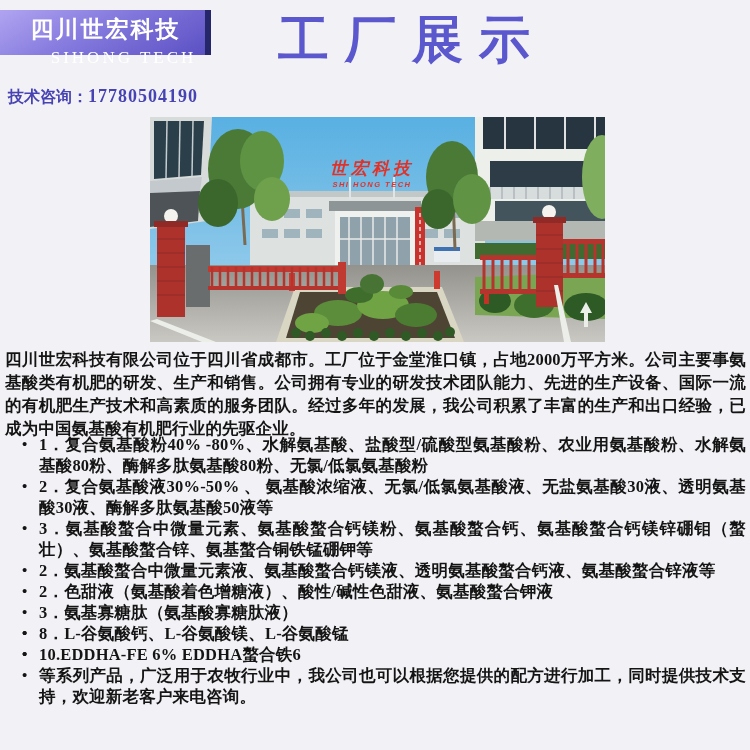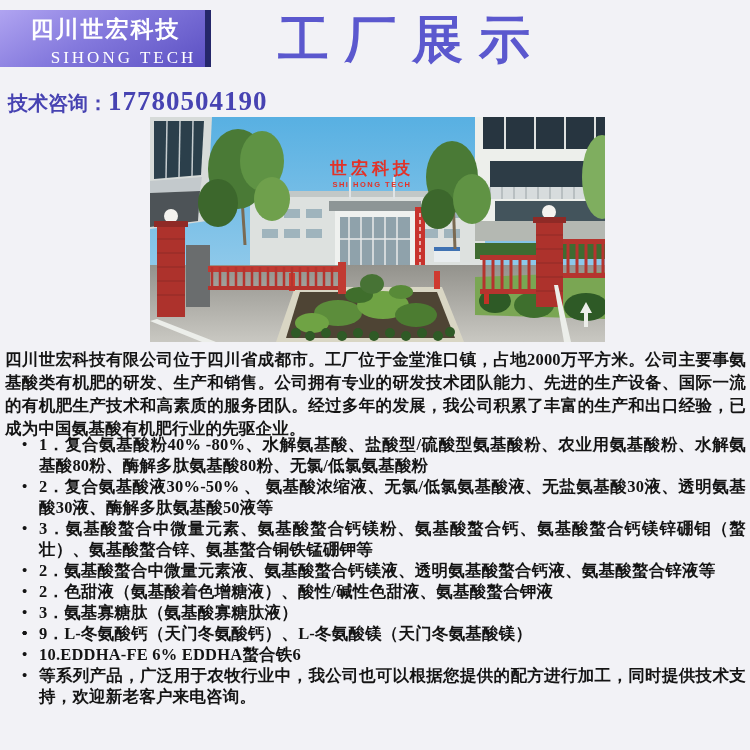--- a/index.html
+++ b/index.html
@@ -4,21 +4,21 @@
 <style>
   html,body{margin:0;padding:0;}
   body{
     width:750px;height:750px;position:relative;overflow:hidden;
     background:#f2f2f6;
     font-family:"Liberation Serif", sans-serif;
     -webkit-font-smoothing:antialiased;
   }
   
   .brand-box{
-    position:absolute;left:0;top:10px;width:211px;height:57px;
+    position:absolute;left:0;top:10px;width:211px;height:45px;
     background:linear-gradient(150deg,#b0a4f1 0%,#8479dd 45%,#5a4fc2 100%);
     color:#fff;text-align:center;box-sizing:border-box;
   }
   .brand-box::after{
     content:"";position:absolute;right:0;top:0;width:6px;height:100%;
     background:#25276a;
   }
   .brand-cn{
     font-size:23px;font-weight:700;letter-spacing:2px;margin-top:4px;
     font-family:"Liberation Sans", sans-serif;
@@ -30,26 +30,27 @@
   }
   .page-title{
     position:absolute;left:212px;top:6px;width:400px;text-align:center;
     font-size:51px;font-weight:800;color:#5b58ce;letter-spacing:16px;
     font-family:"Liberation Sans", sans-serif;white-space:nowrap;
   }
   .contact-line{
     position:absolute;left:8px;top:86px;color:#4743b2;font-weight:700;
     white-space:nowrap;
   }
-  .contact-label{font-size:20px;font-family:"Liberation Sans", sans-serif;}
-  .contact-phone{font-size:27px;font-family:"Liberation Serif", serif;letter-spacing:1px;}
+  .contact-label{font-size:16px;font-family:"Liberation Sans", sans-serif;}
+  .contact-phone{font-size:18px;font-family:"Liberation Serif", serif;letter-spacing:1px;}
   
   .photo-wrap{
     position:absolute;left:150px;top:117px;width:523px;height:225px;
     overflow:hidden;
+    font-style:italic;
   }
   .photo-wrap svg{display:block;}
   
   .about{
     position:absolute;left:5px;top:348px;width:741px;
     font-size:16.5px;line-height:23px;font-weight:700;color:#141414;
     text-align:justify;margin:0;letter-spacing:0.2px;
   }
   .products{
     position:absolute;left:5px;top:434px;width:741px;
@@ -307,17 +308,17 @@
 <p class="about">四川世宏科技有限公司位于四川省成都市。工厂位于金堂淮口镇，占地2000万平方米。公司主要事氨基酸类有机肥的研发、生产和销售。公司拥有专业的研发技术团队能力、先进的生产设备、国际一流的有机肥生产技术和高素质的服务团队。经过多年的发展，我公司积累了丰富的生产和出口经验，已成为中国氨基酸有机肥行业的先驱企业。</p>
 
 <ul class="products">
   <li><span class="blt">•</span><span>1．复合氨基酸粉40% -80%、水解氨基酸、盐酸型/硫酸型氨基酸粉、农业用氨基酸粉、水解氨基酸80粉、酶解多肽氨基酸80粉、无氯/低氯氨基酸粉</span></li>
   <li><span class="blt">•</span><span>2．复合氨基酸液30%-50% 、 氨基酸浓缩液、无氯/低氯氨基酸液、无盐氨基酸30液、透明氨基酸30液、酶解多肽氨基酸50液等</span></li>
   <li><span class="blt">•</span><span>3．氨基酸螯合中微量元素、氨基酸螯合钙镁粉、氨基酸螯合钙、氨基酸螯合钙镁锌硼钼（螯壮）、氨基酸螯合锌、氨基螯合铜铁锰硼钾等</span></li>
   <li><span class="blt">•</span><span>2．氨基酸螯合中微量元素液、氨基酸螯合钙镁液、透明氨基酸螯合钙液、氨基酸螯合锌液等</span></li>
   <li><span class="blt">•</span><span>2．色甜液（氨基酸着色增糖液）、酸性/碱性色甜液、氨基酸螯合钾液</span></li>
   <li><span class="blt">•</span><span>3．氨基寡糖肽（氨基酸寡糖肽液）</span></li>
   <li><span class="blt">•</span></li>
+  <li><span class="blt">•</span><span>8．L-谷氨酸钙、L-谷氨酸镁、L-谷氨酸锰</span></li>
   <li><span class="blt">•</span></li>
-  <li><span class="blt">•</span><span>9．L-冬氨酸钙（天门冬氨酸钙）、L-冬氨酸镁（天门冬氨基酸镁）</span></li>
   <li><span class="blt">•</span><span>10.EDDHA-FE 6% EDDHA螯合铁6</span></li>
   <li><span class="blt">•</span><span>等系列产品，广泛用于农牧行业中，我公司也可以根据您提供的配方进行加工，同时提供技术支持，欢迎新老客户来电咨询。</span></li>
 </ul>
 
 </body></html>

